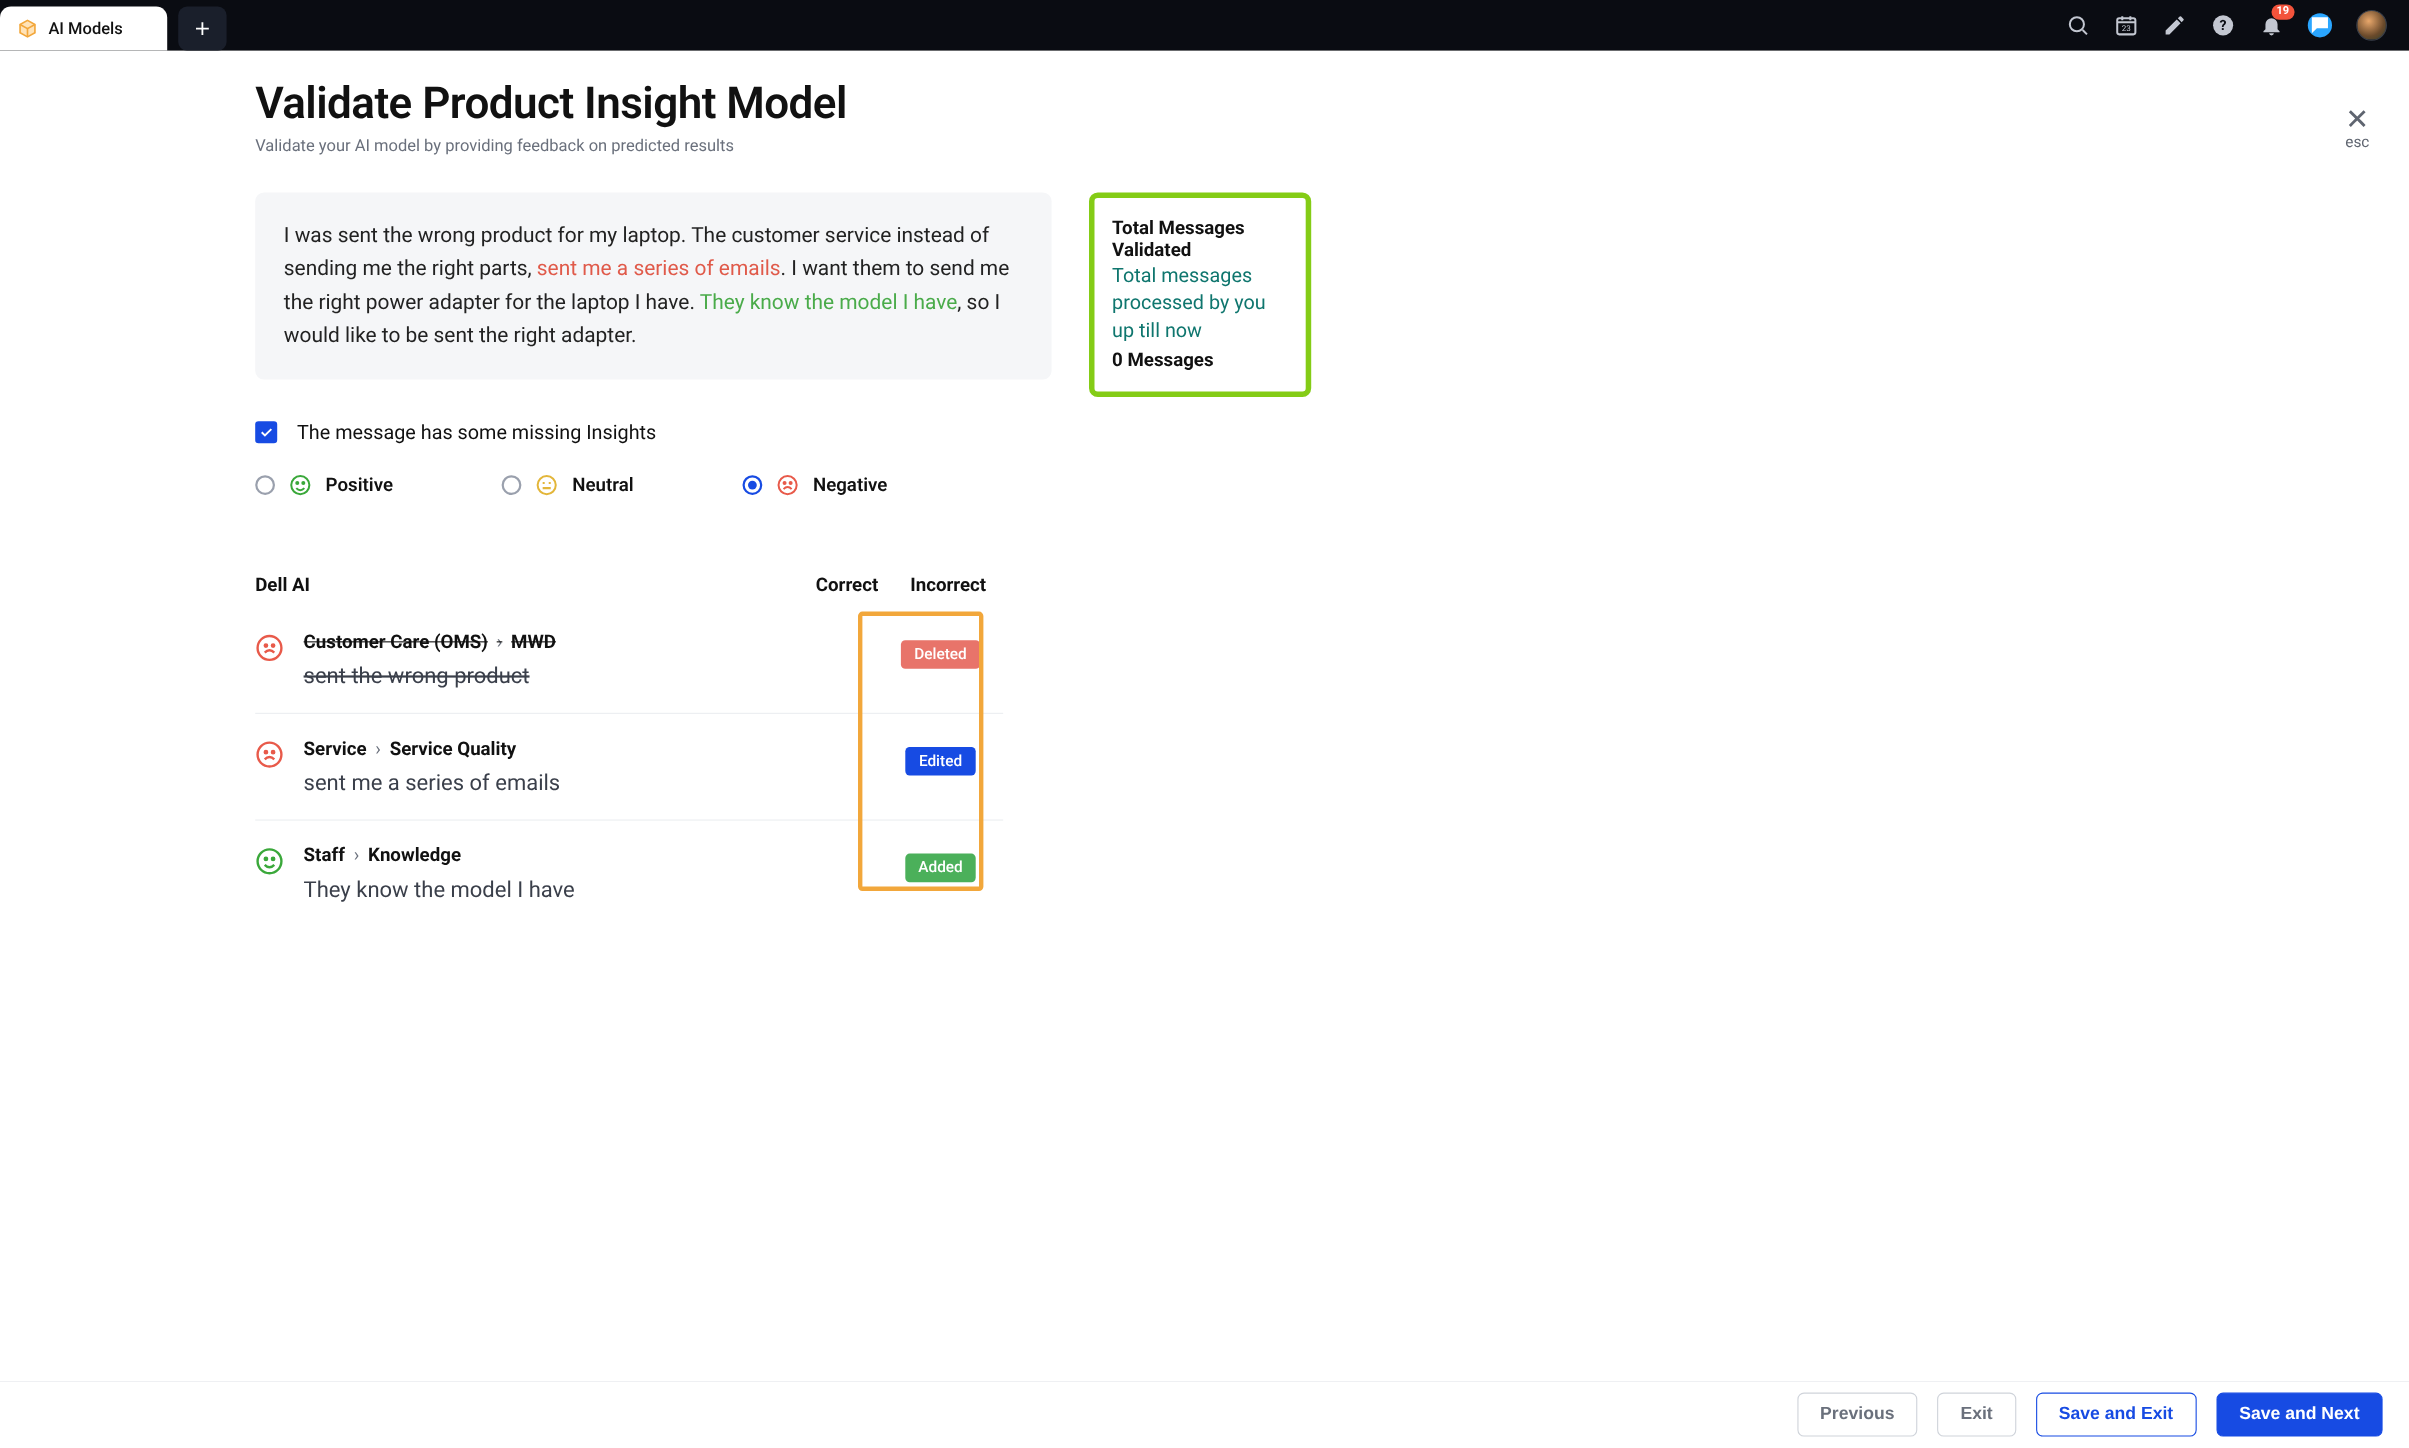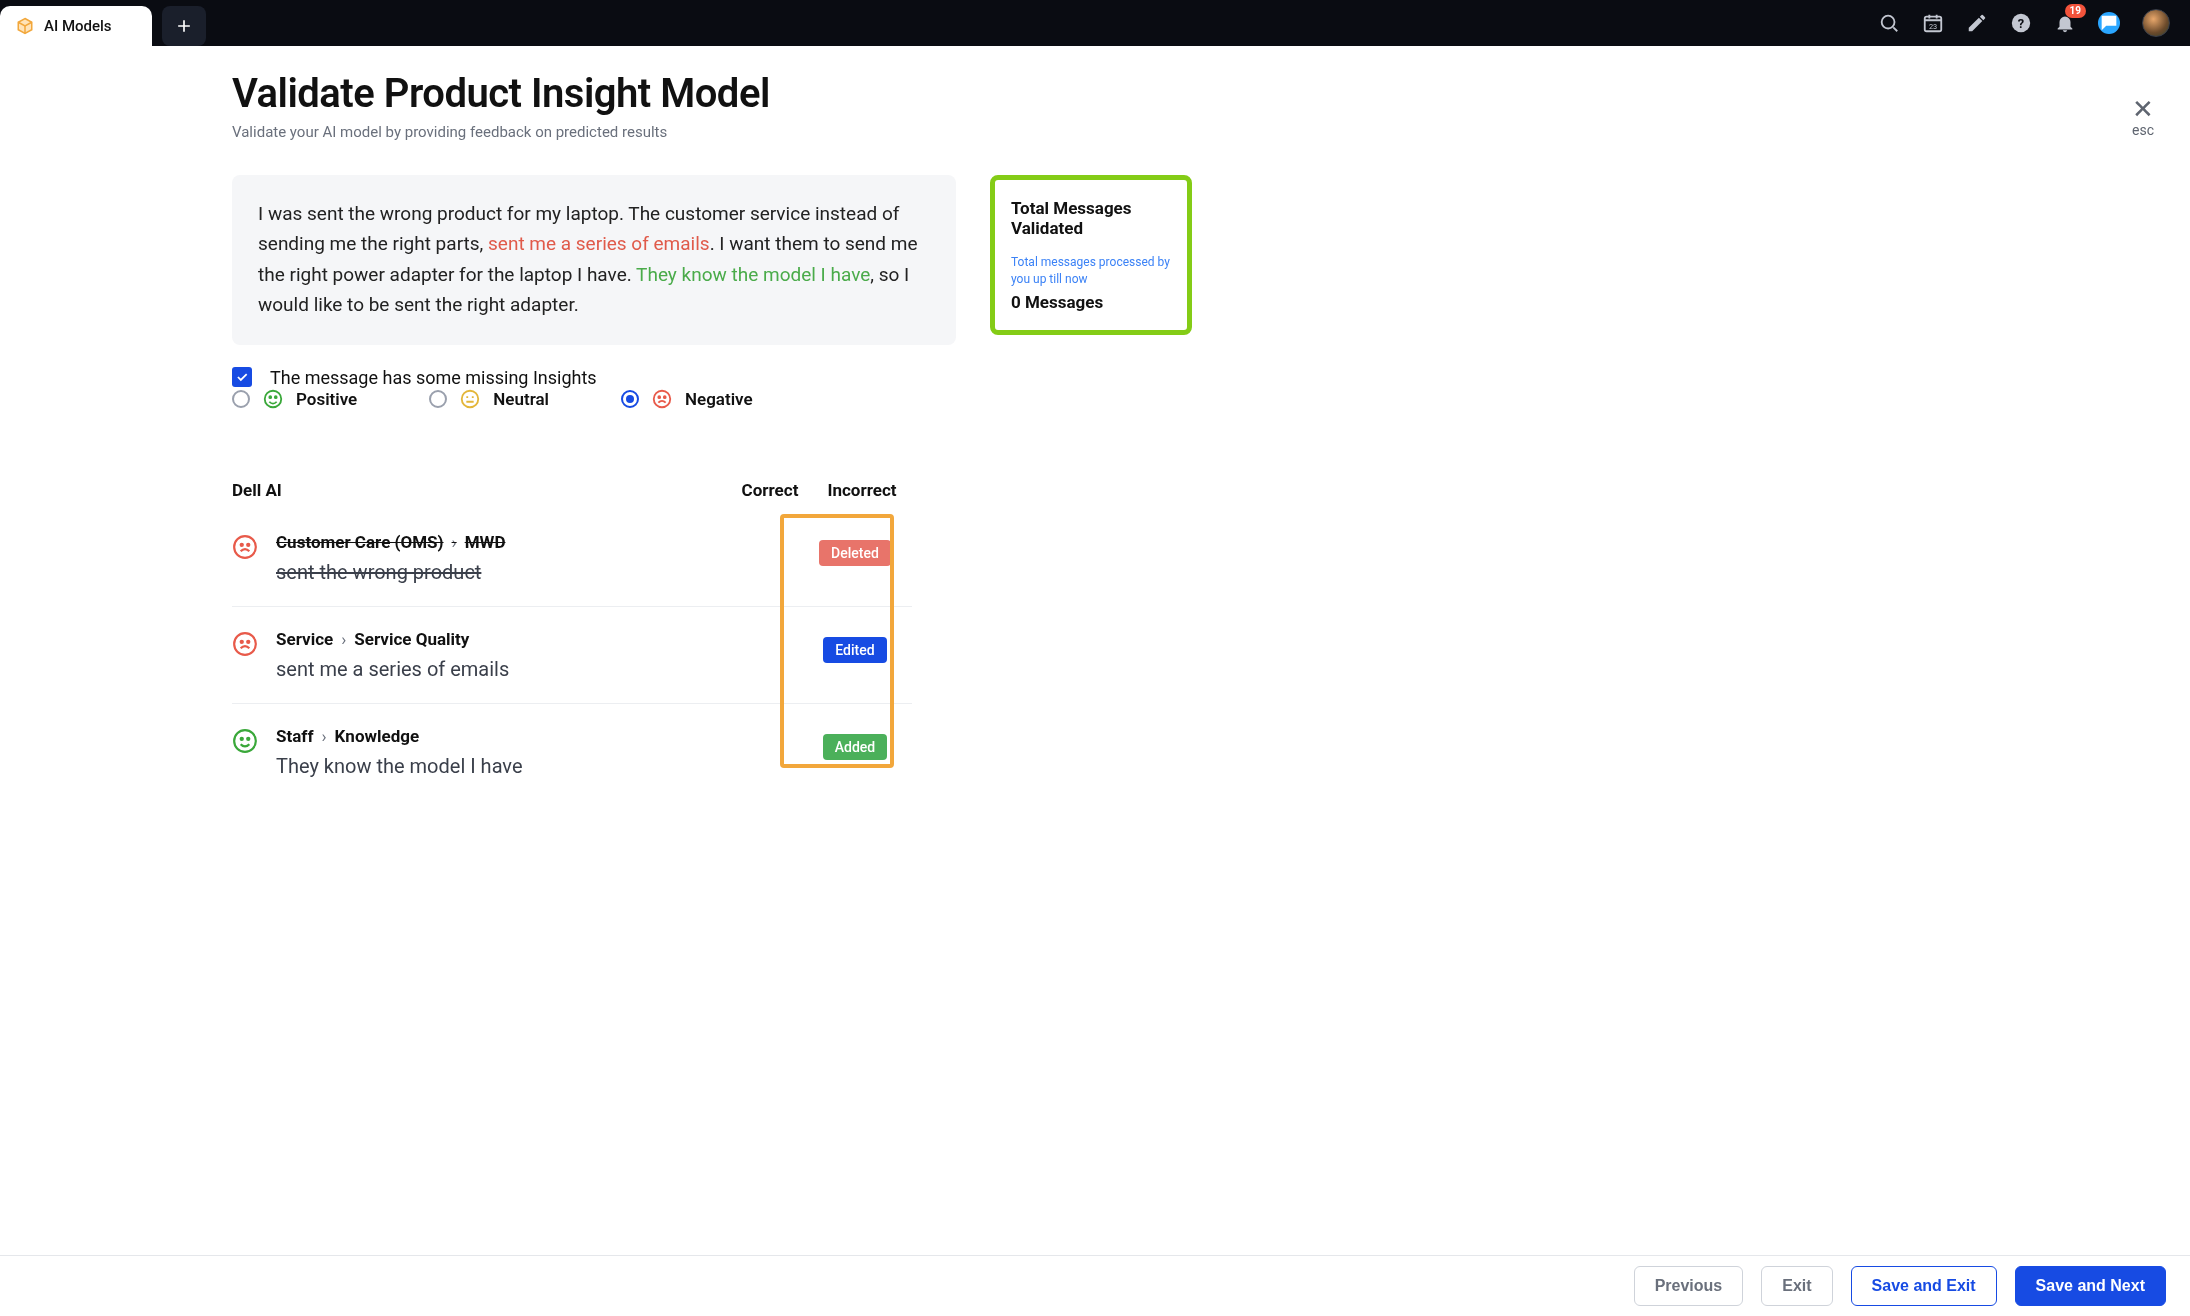--- a/index.html
+++ b/index.html
@@ -128,21 +128,21 @@
   }
   .msg-box .hl-red { color: #e05a4a; }
   .msg-box .hl-green { color: #4aab4a; }
   .stats-card {
     width: 202px;
     border: 5px solid #84cc16;
     border-radius: 8px;
     padding: 18px 16px;
   }
   .stats-title { font-weight: 700; font-size: 17px; }
-  .stats-sub { color: #3b82f6; font-size: 12px; margin-top: 16px; line-height: 1.4; }
+  .stats-sub { color: #0f766e; font-size: 18px; margin-top: 0; line-height: 1.4; }
   .stats-val { font-weight: 700; font-size: 17px; margin-top: 4px; }
   .missing-row {
     display: flex; align-items: center; gap: 18px;
     margin-top: 22px;
     font-size: 18px;
   }
   .checkbox {
     width: 20px; height: 20px;
     background: #174be3;
     border-radius: 3px;
@@ -150,21 +150,22 @@
     color: #fff;
     font-size: 14px;
   }
   .section-head {
     font-weight: 700;
     font-size: 17px;
     margin-top: 56px;
   }
   .sentiment-row {
     display: flex;
-    gap: 72px;
+    gap: 99px;
+    margin-top: 26px;
     align-items: center;
   }
   .sent-opt {
     display: flex; align-items: center; gap: 12px;
     font-size: 17px; font-weight: 600;
   }
   .radio {
     width: 18px; height: 18px;
     border: 2px solid #9aa0ad;
     border-radius: 50%;

